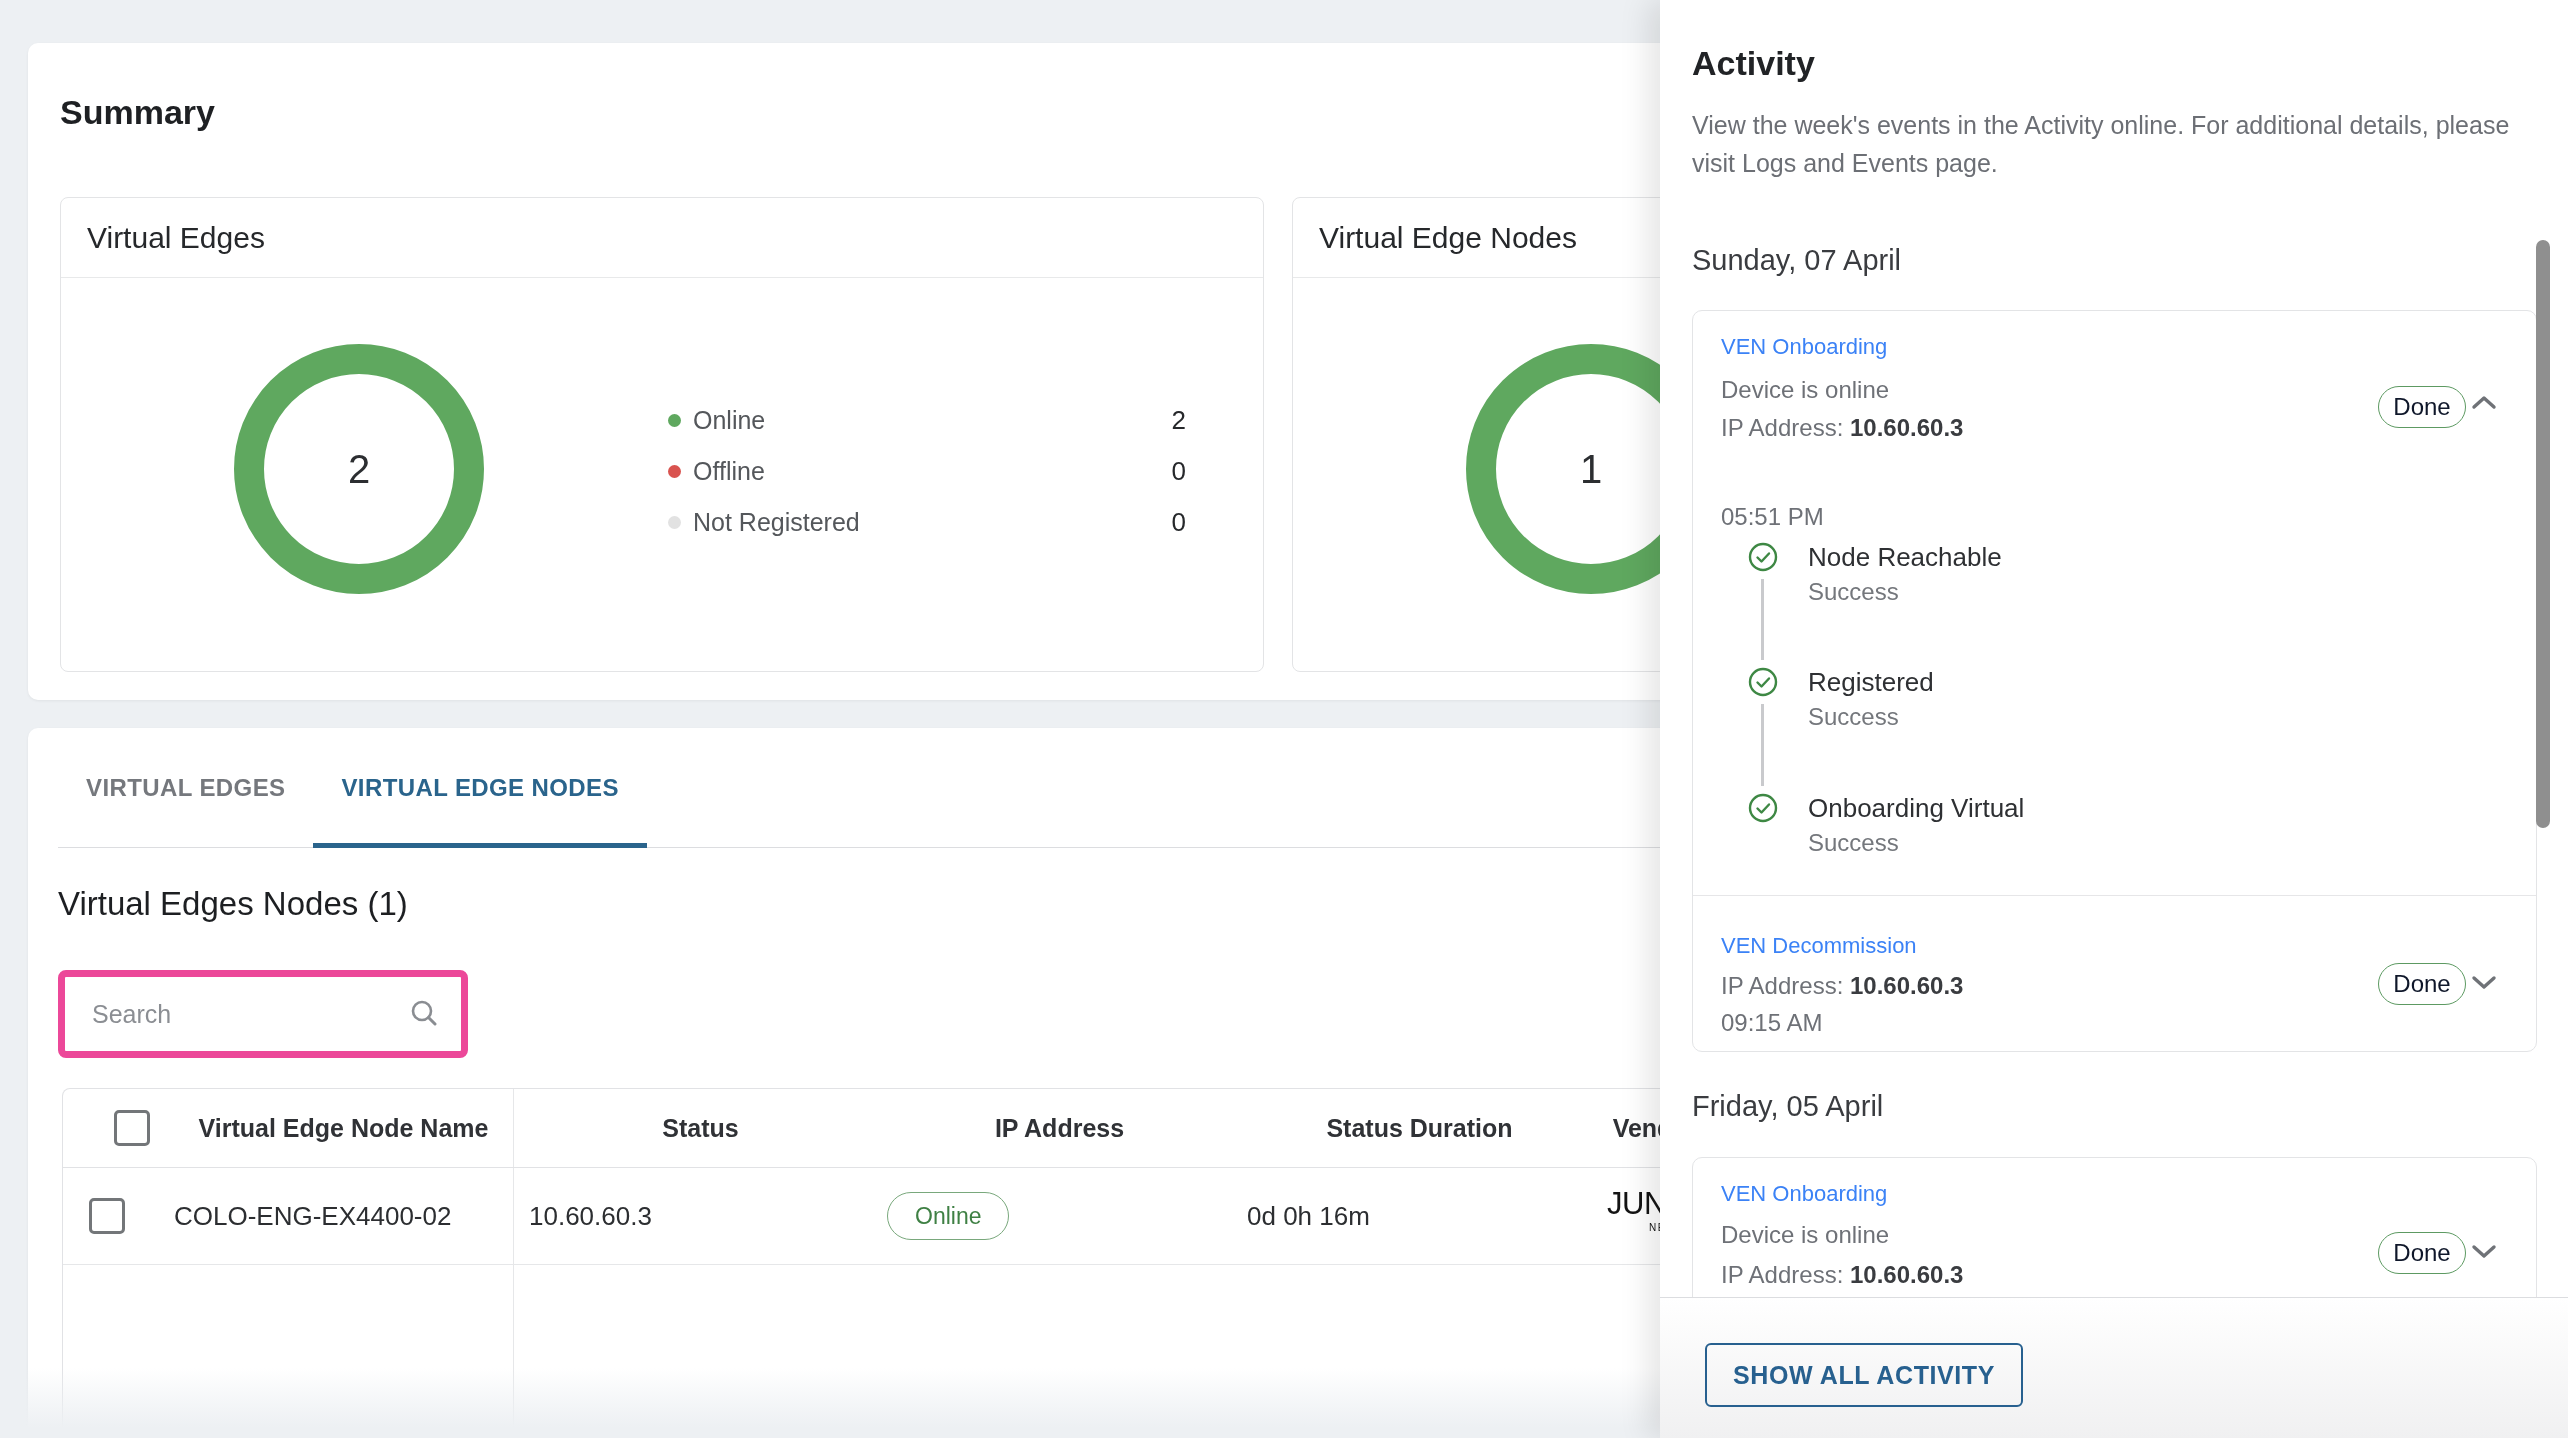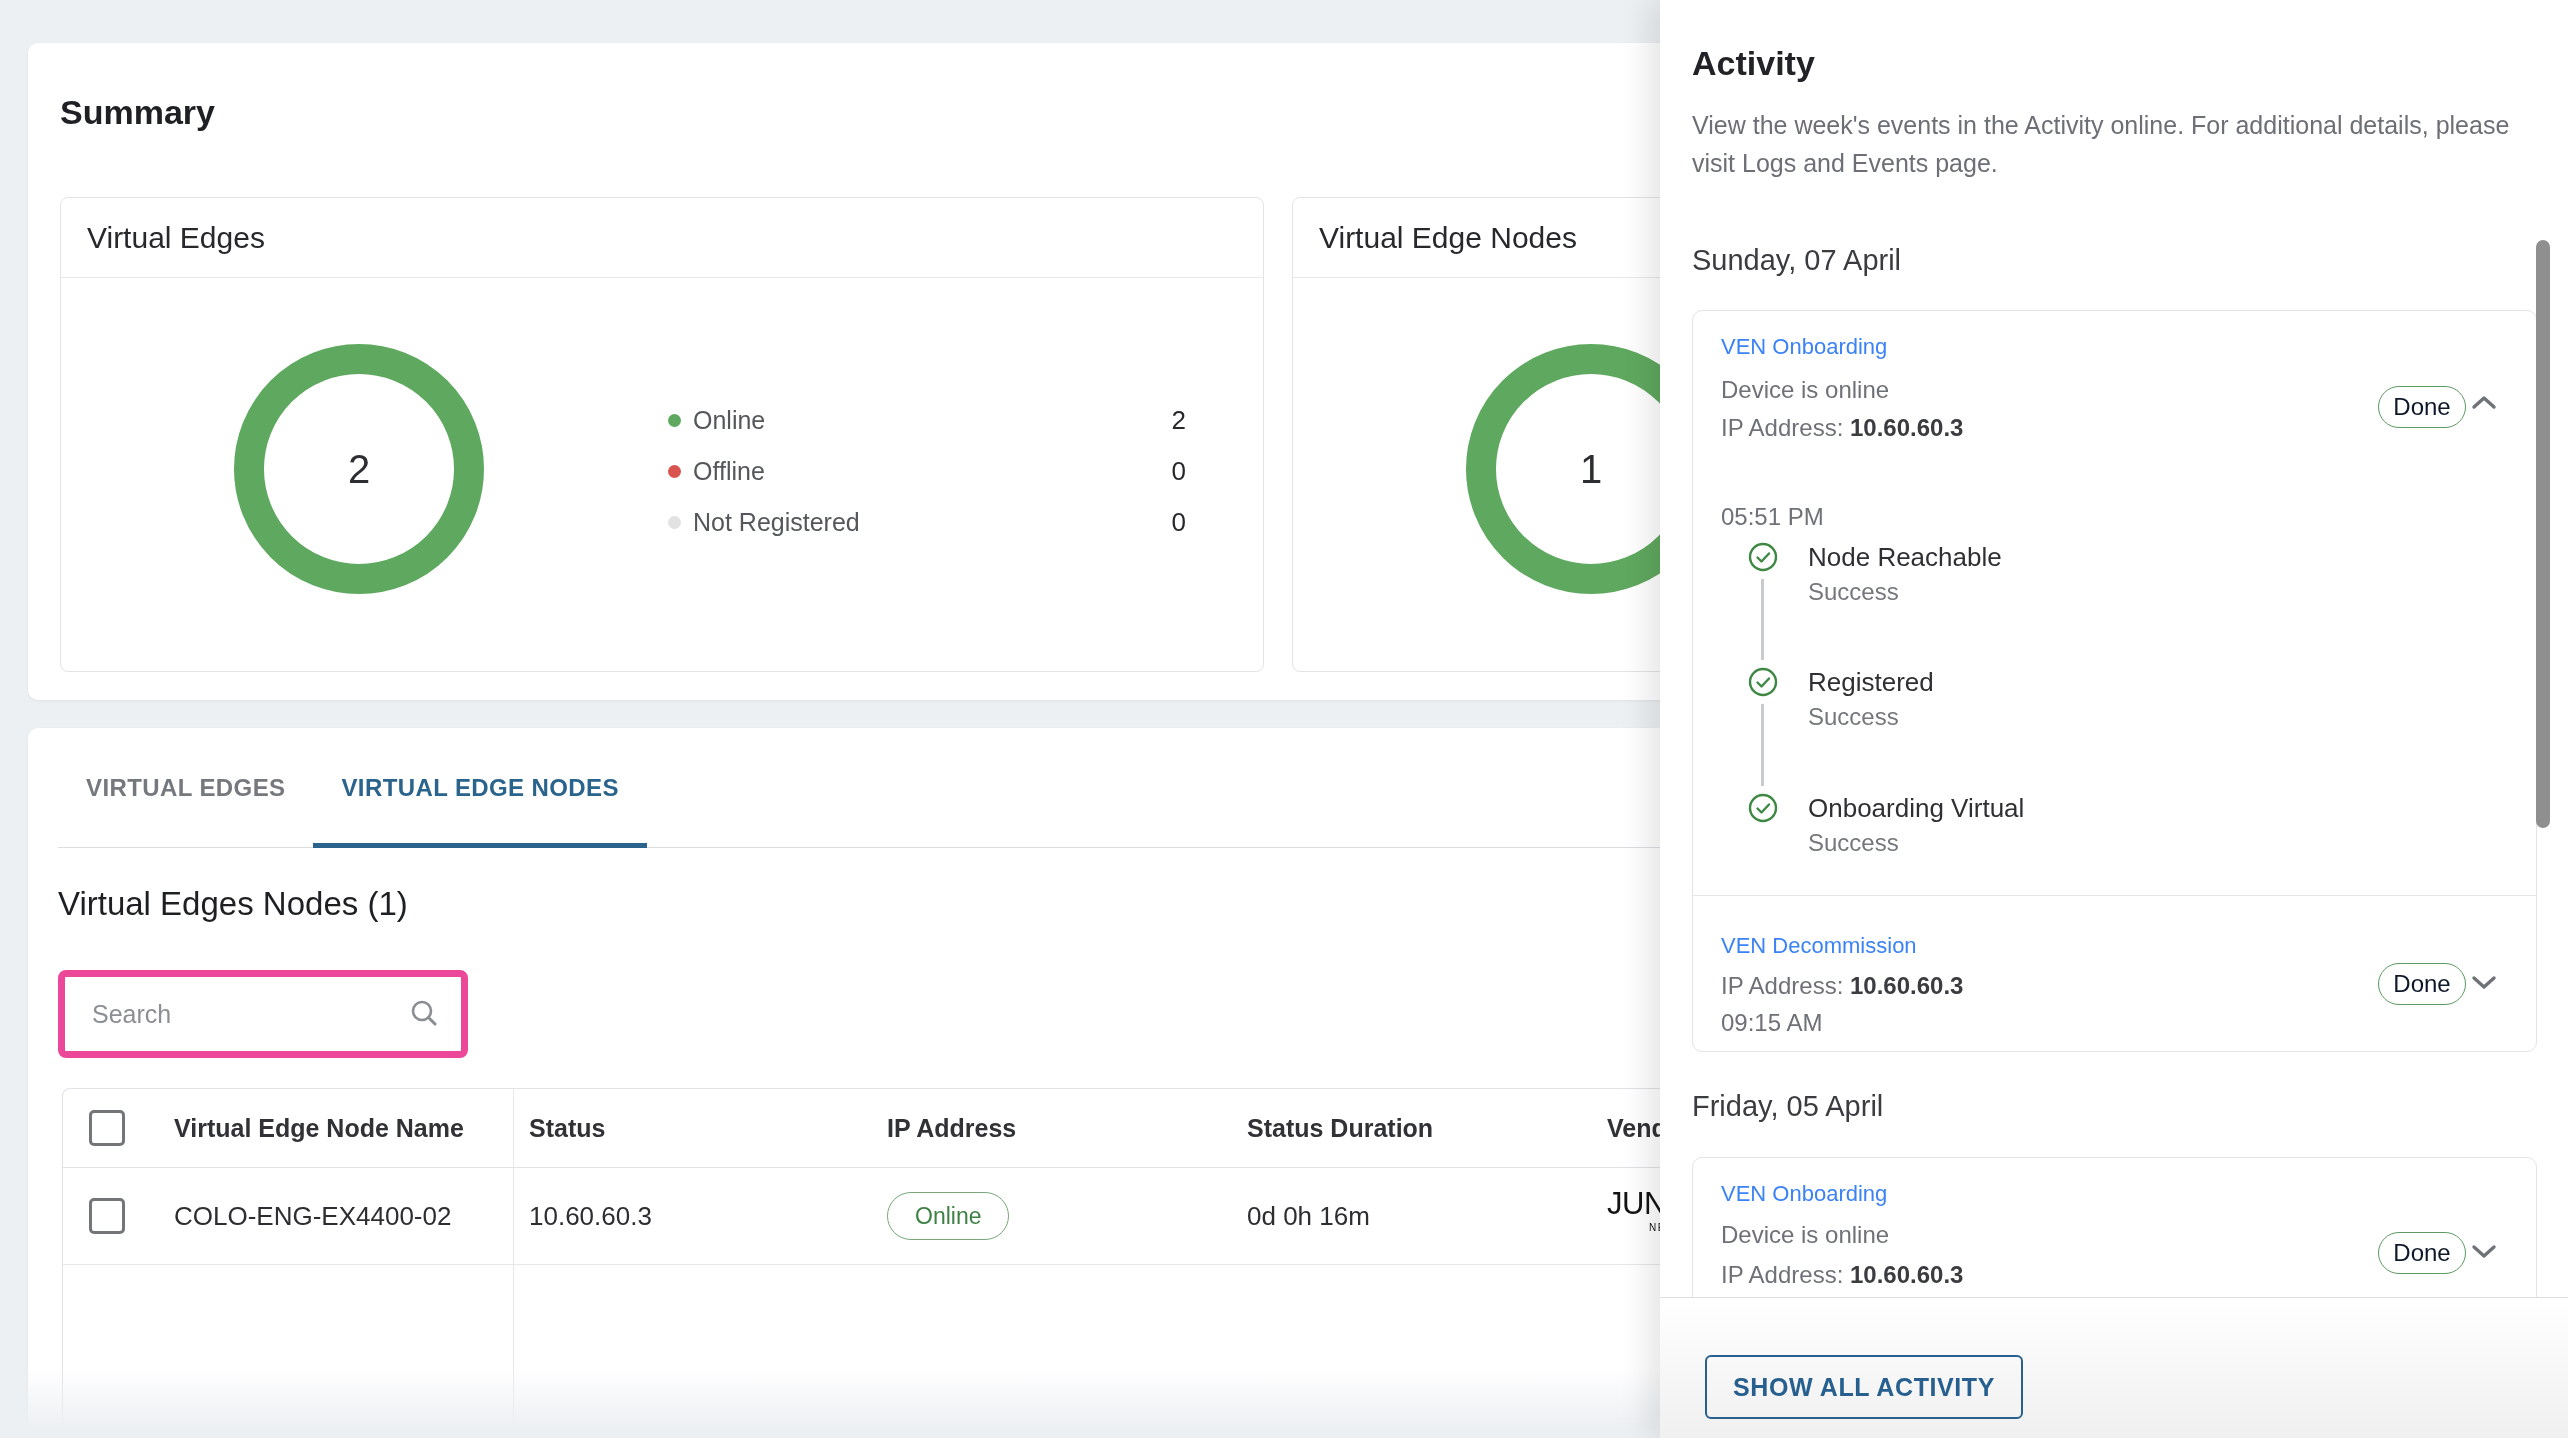--- a/index.html
+++ b/index.html
@@ -38,21 +38,21 @@
              border-radius:8px;background:#fff;display:flex;align-items:center;}
   .searchbox input{border:none;outline:none;flex:1;min-width:0;padding-left:27px;font-size:25px;
                    color:#333;background:transparent;font-family:inherit;}
   .searchbox input::placeholder{color:#8b8e93;}
   .search-ic{margin-right:20px;flex:none;}
 
   .table{position:absolute;left:34px;top:360px;width:1640px;height:350px;border:1px solid #e1e2e5;
          border-bottom:none;border-radius:8px 8px 0 0;background:#fff;overflow:visible;}
   .trow{display:grid;grid-template-columns:451px 358px 360px 360px 1fr;}
   .thead{height:78px;border-bottom:1px solid #e1e2e5;}
-  .thead .cell{font-weight:600;font-size:25px;color:#303236;}
+  .thead .cell{font-weight:600;font-size:25px;color:#303236;justify-content:center;}
   .tbody-row{height:96px;border-bottom:1px solid #e6e7e9;font-size:26px;color:#2c2e31;}
   .tfiller{height:174px;}
   .cell{display:flex;align-items:center;padding-left:15px;overflow:visible;white-space:nowrap;}
   .name-cell{padding-left:26px;gap:49px;border-right:1px solid #e6e7e9;}
   .checkbox{width:30px;height:30px;border:3px solid #737679;border-radius:5px;background:#fff;
             flex:none;cursor:pointer;}
   .status-pill{display:inline-flex;align-items:center;justify-content:center;height:46px;padding:0 27px;
                border:1.5px solid #79a87c;border-radius:24px;color:#3f8044;font-size:23px;}
   .vendor-logo{position:relative;height:60px;}
   .vendor-word{font-size:31px;letter-spacing:-.5px;color:#141414;font-weight:500;}
@@ -79,21 +79,21 @@
   .inner-divider{position:absolute;left:0;right:0;top:584px;height:1px;background:#e6e6e8;}
   .step-icon{position:absolute;left:55px;width:30px;height:30px;}
   .step-title{position:absolute;left:115px;font-size:26px;color:#2e3033;line-height:32px;}
   .step-status{position:absolute;left:115px;font-size:24px;color:#74777c;line-height:30px;}
   .connector{position:absolute;left:68px;width:3px;background:#c9cacd;}
   .panel-footer{position:absolute;left:0;right:0;top:1297px;height:141px;border-top:1px solid #dcdde0;
                 background:linear-gradient(to bottom,#ffffff,#f0f0f1);}
   .show-all-btn{position:absolute;left:45px;top:45px;width:318px;height:64px;border:2px solid #27608f;
                 border-radius:6px;background:transparent;color:#27608f;font-size:25px;font-weight:600;
                 letter-spacing:.6px;font-family:inherit;display:flex;align-items:center;justify-content:center;
-                cursor:pointer;margin-top:12px;}
+                cursor:pointer;}
   .scroll-thumb{position:absolute;right:18px;top:240px;width:14px;height:588px;border-radius:7px;
                 background:#8f8f8f;cursor:pointer;}
 </style>
 </head>
 <body>
 
 <div class="screen">
 
   <section class="summary-card">
     <div class="summary-title">Summary</div>

